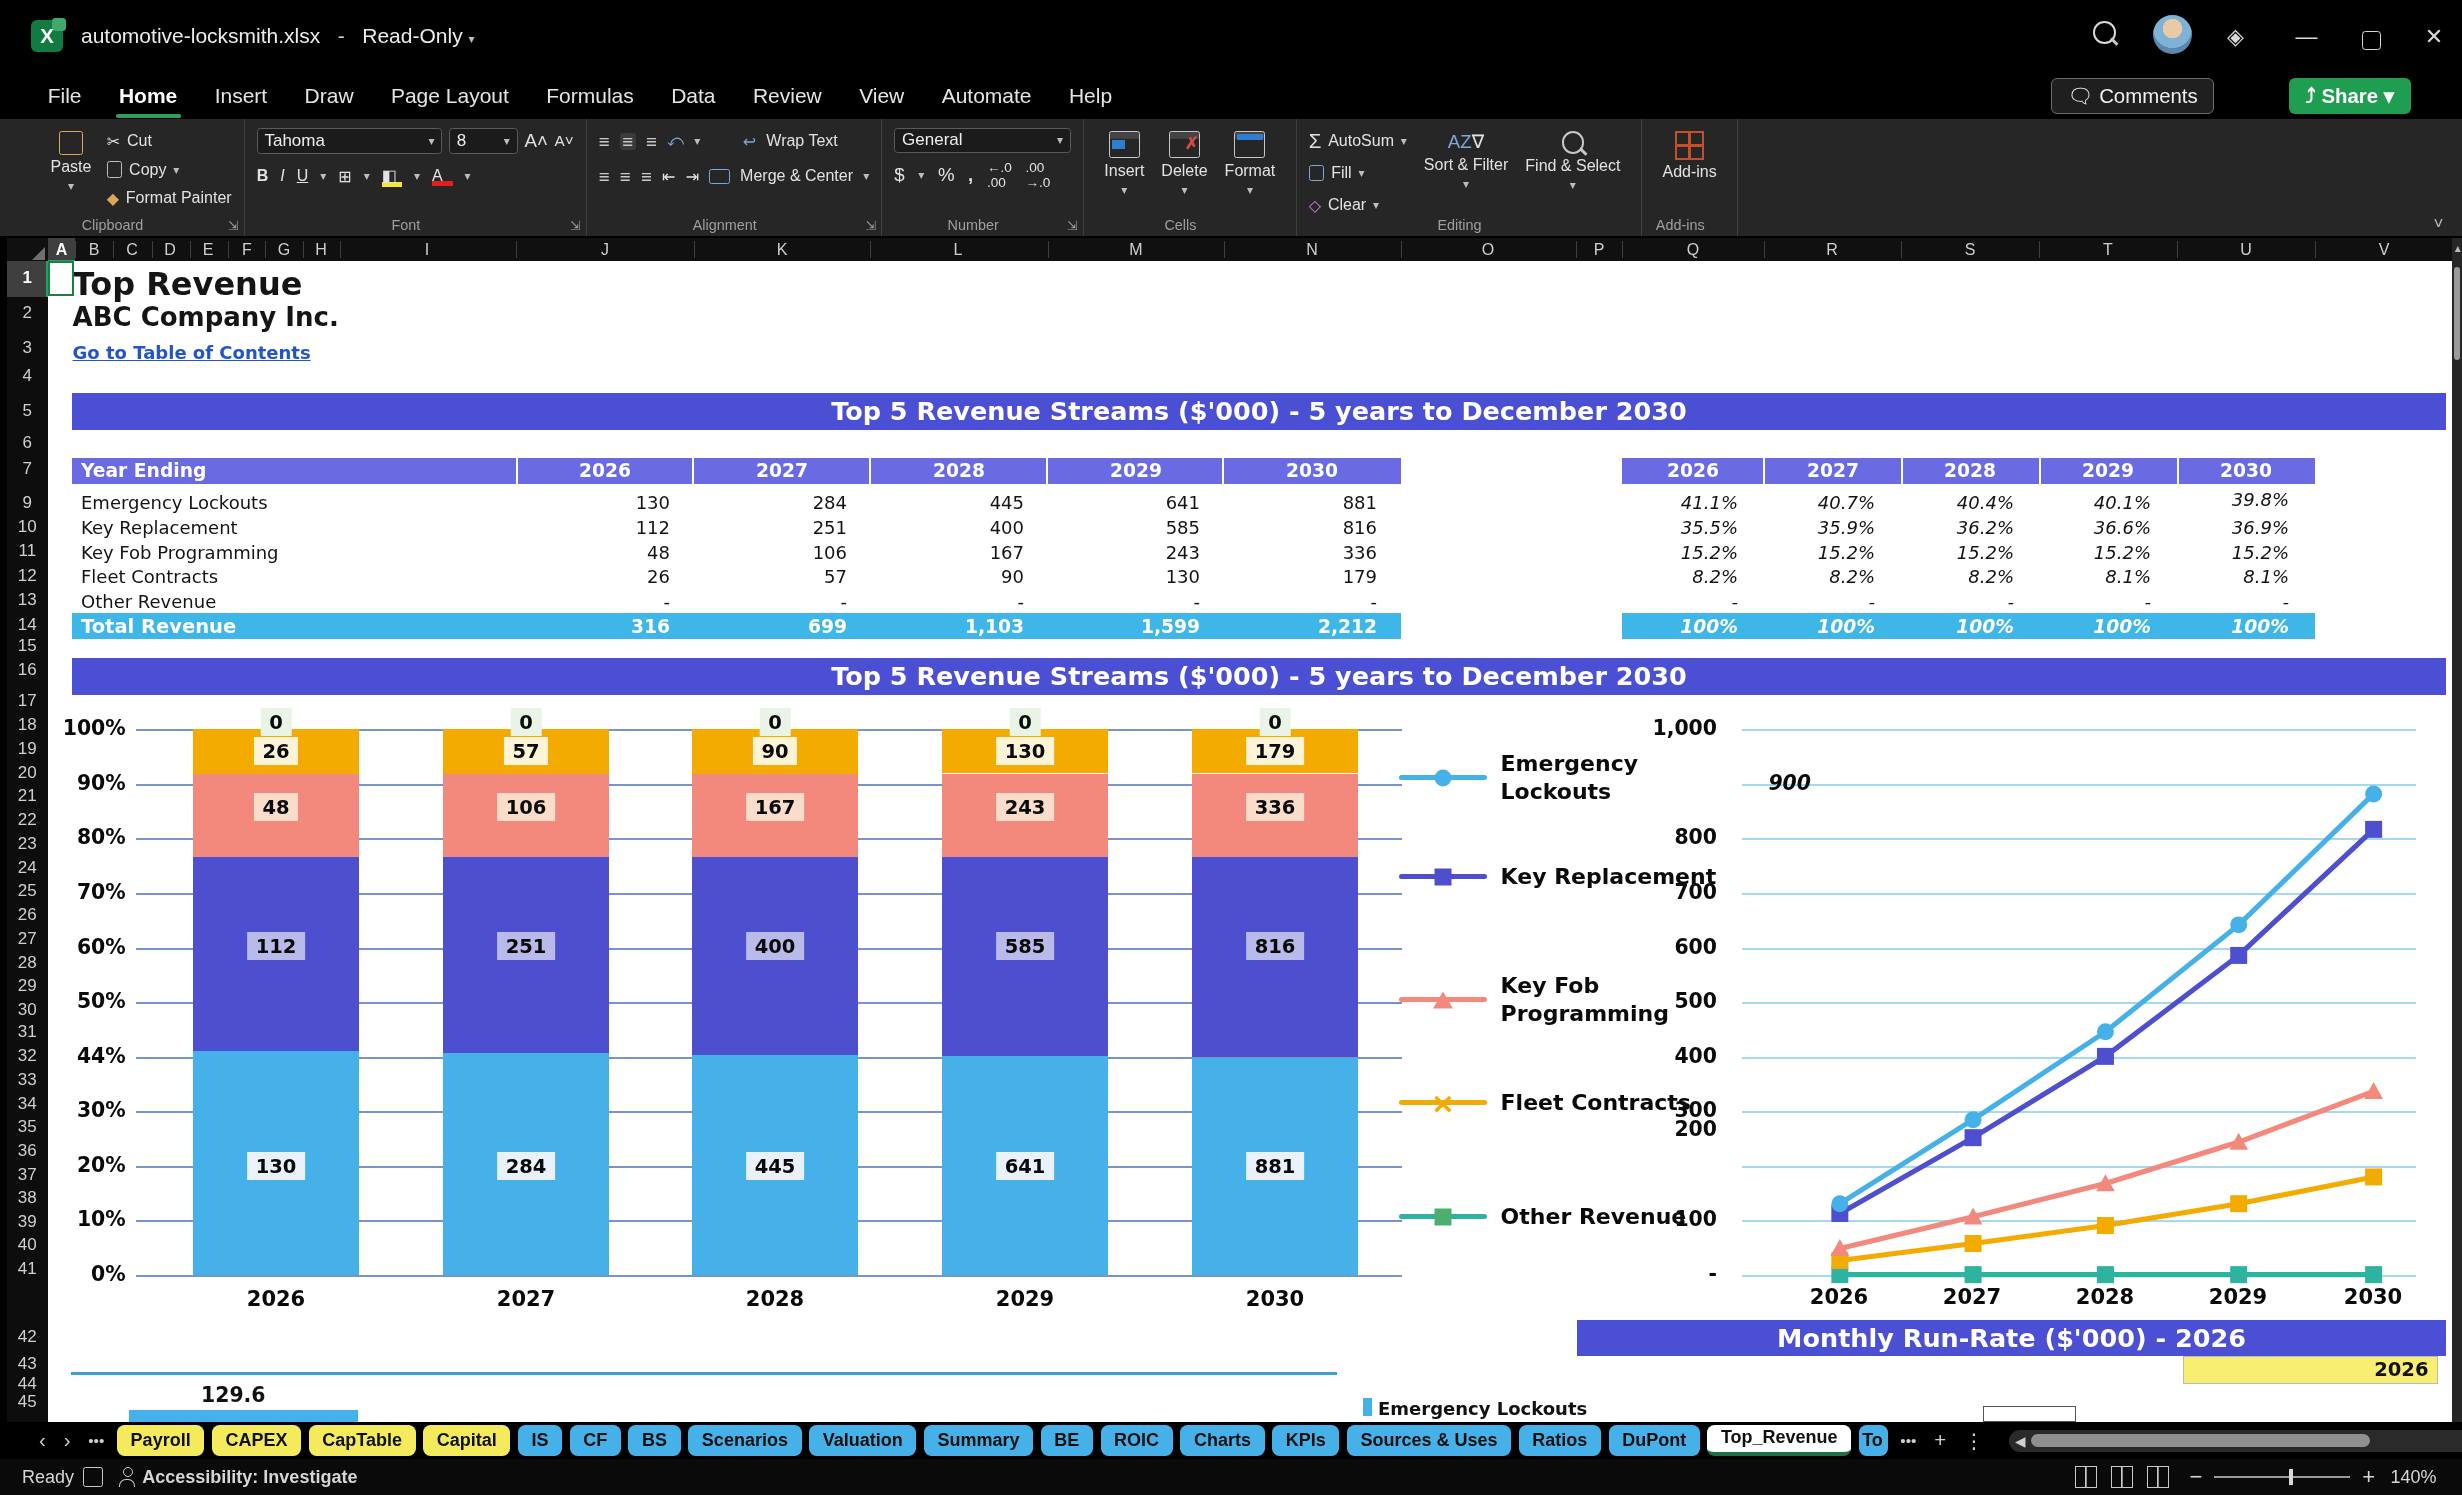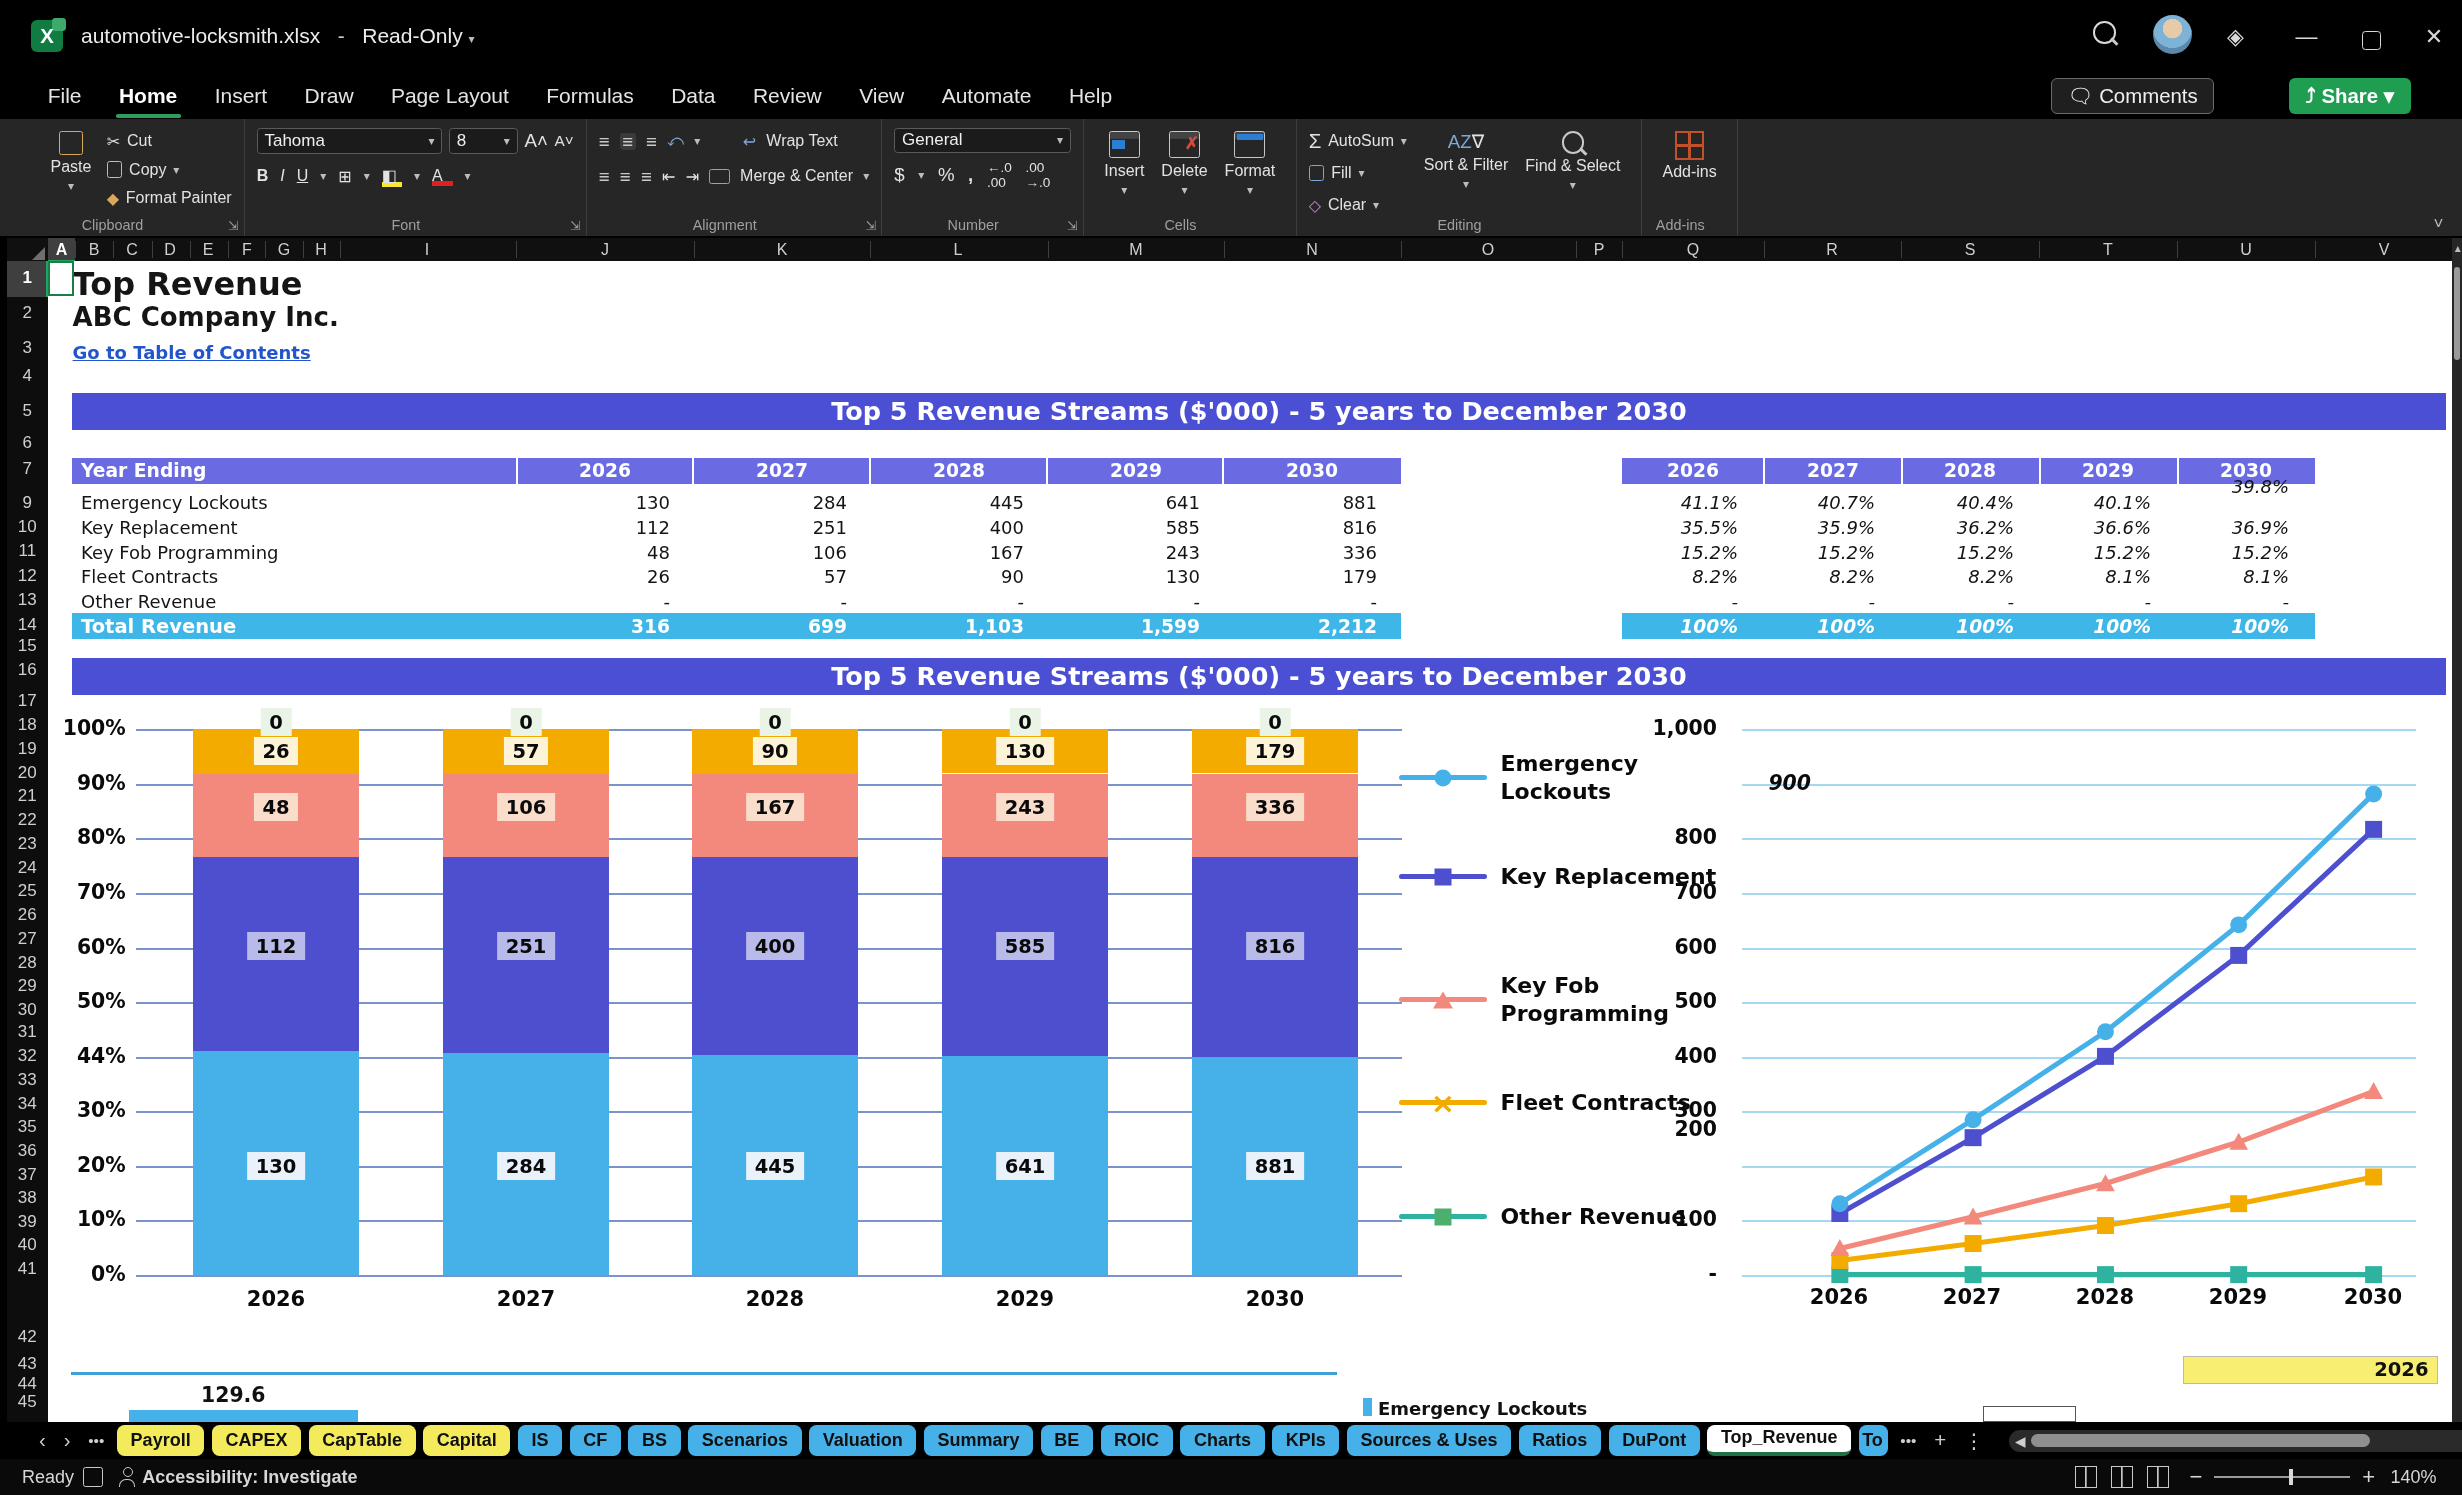--- a/index.html
+++ b/index.html
@@ -480,21 +480,21 @@
       <div class="thead-cell" style="position: absolute; left: 1871px; top: 199px; width: 102px; text-align: center;">2028</div>
       <div style="position: absolute; left: 1853px; top: 197px; width: 1.7px; height: 26px; background: rgb(255, 255, 255);"></div>
       <div class="thead-cell" style="position: absolute; left: 2009px; top: 199px; width: 102px; text-align: center;">2029</div>
       <div style="position: absolute; left: 1991px; top: 197px; width: 1.7px; height: 26px; background: rgb(255, 255, 255);"></div>
       <div class="thead-cell" style="position: absolute; left: 2147px; top: 199px; width: 102px; text-align: center;">2030</div>
       <div style="position: absolute; left: 2129px; top: 197px; width: 1.7px; height: 26px; background: rgb(255, 255, 255);"></div>
       <div class="num pct" style="position: absolute; left: 1580px; top: 241px; width: 110px;">41.1%</div>
       <div class="num pct" style="position: absolute; left: 1717px; top: 241px; width: 110px;">40.7%</div>
       <div class="num pct" style="position: absolute; left: 1856px; top: 241px; width: 110px;">40.4%</div>
       <div class="num pct" style="position: absolute; left: 1993px; top: 241px; width: 110px;">40.1%</div>
-      <div class="num pct" style="position: absolute; left: 2131px; top: 225px; width: 110px;">39.8%</div>
+      <div class="num pct" style="position: absolute; left: 2131px; top: 238px; width: 110px;">39.8%</div>
       <div class="num pct" style="position: absolute; left: 1580px; top: 266px; width: 110px;">35.5%</div>
       <div class="num pct" style="position: absolute; left: 1717px; top: 266px; width: 110px;">35.9%</div>
       <div class="num pct" style="position: absolute; left: 1856px; top: 266px; width: 110px;">36.2%</div>
       <div class="num pct" style="position: absolute; left: 1993px; top: 266px; width: 110px;">36.6%</div>
       <div class="num pct" style="position: absolute; left: 2131px; top: 266px; width: 110px;">36.9%</div>
       <div class="num pct" style="position: absolute; left: 1580px; top: 291px; width: 110px;">15.2%</div>
       <div class="num pct" style="position: absolute; left: 1717px; top: 291px; width: 110px;">15.2%</div>
       <div class="num pct" style="position: absolute; left: 1856px; top: 291px; width: 110px;">15.2%</div>
       <div class="num pct" style="position: absolute; left: 1993px; top: 291px; width: 110px;">15.2%</div>
       <div class="num pct" style="position: absolute; left: 2131px; top: 291px; width: 110px;">15.2%</div>
@@ -669,20 +669,21 @@
         <circle cx="324" cy="480.38800000000003" r="10" fill="#45b1e8"></circle>
         <circle cx="480" cy="376.865" r="10" fill="#45b1e8"></circle>
         <circle cx="637" cy="250.837" r="10" fill="#45b1e8"></circle>
         <circle cx="796" cy="96.51700000000005" r="10" fill="#45b1e8"></circle>
       </svg>
       <div class="xtick" style="position: absolute; left: 1708px; top: 1024px;">2026</div>
       <div class="xtick" style="position: absolute; left: 1841px; top: 1024px;">2027</div>
       <div class="xtick" style="position: absolute; left: 1974px; top: 1024px;">2028</div>
       <div class="xtick" style="position: absolute; left: 2107px; top: 1024px;">2029</div>
       <div class="xtick" style="position: absolute; left: 2242px; top: 1024px;">2030</div>
+      <div class="banner" style="position: absolute; left: 1529px; top: 1059px; width: 869px; height: 36px; line-height: 36px; font-size: 25.5px;">Monthly Run-Rate ($'000) - 2026</div>
       <div style="position: absolute; left: 2135px; top: 1095px; width: 255px; height: 28px; background: rgb(247, 238, 114); border: 0.8px solid rgb(185, 185, 185); box-sizing: border-box; text-align: right; font-weight: bold; font-size: 19.5px; line-height: 26px; padding-right: 8.5px; color: rgb(17, 17, 17);">2026</div>
       <div style="position: absolute; left: 23px; top: 1111px; width: 1266px; height: 2.5px; background: rgb(63, 159, 216);"></div>
       <div style="position: absolute; left: 153px; top: 1122px; font-weight: bold; font-size: 20.4px; color: rgb(17, 17, 17);">129.6</div>
       <div style="position: absolute; left: 81px; top: 1149px; width: 229px; height: 12px; background: rgb(69, 177, 232);"></div>
       <div style="position: absolute; left: 1315px; top: 1137px; width: 9.3px; height: 18px; background: rgb(69, 177, 232);"></div>
       <div style="position: absolute; left: 1330px; top: 1137px; font-weight: bold; font-size: 18px; color: rgb(17, 17, 17);">Emergency Lockouts</div>
       <div style="position: absolute; left: 1935px; top: 1145px; width: 93px; height: 16px; background: rgb(255, 255, 255); border: 1.7px solid rgb(85, 85, 85); box-sizing: border-box;"></div>
     </div>
   <div id="vscroll">
       <div class="up">▲</div>

